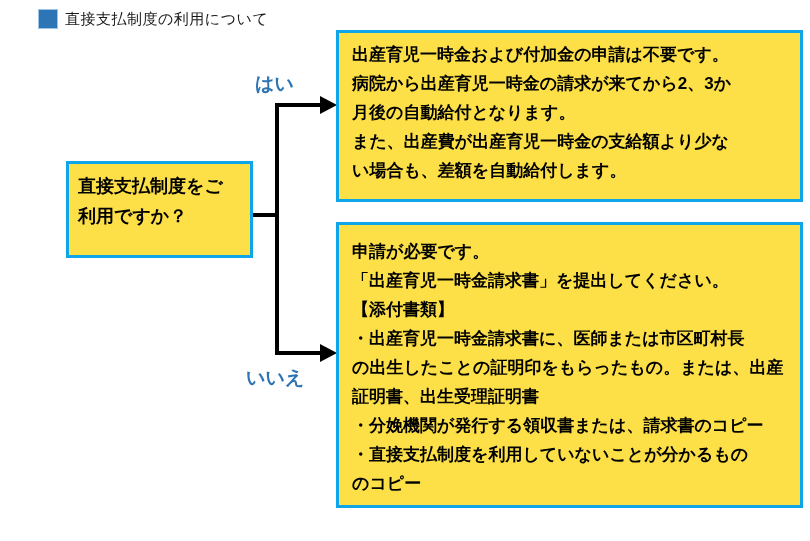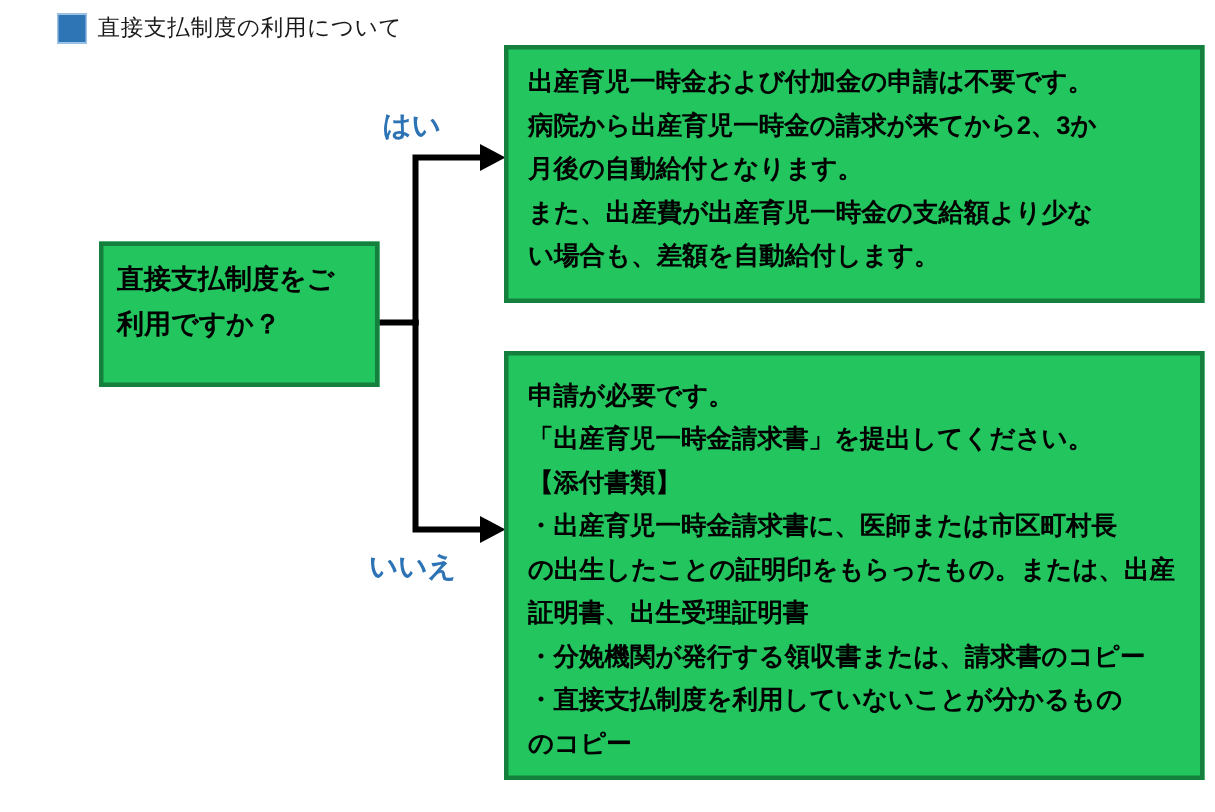--- a/index.html
+++ b/index.html
@@ -15,21 +15,21 @@
     background: #ffffff;
     overflow: hidden;
   }
 
   
   .header {
     position: absolute;
     left: 38px;
     top: 9px;
     display: flex;
-    align-items: flex-start;
+    align-items: center;
   }
   .title-bullet {
     width: 20px;
     height: 20px;
     background: #2E75B6;
     border: 1px solid #9DC3E6;
     box-sizing: border-box;
     flex: 0 0 auto;
   }
   .title-text {
@@ -37,22 +37,22 @@
     font-size: 15px;
     color: #1a1a1a;
     letter-spacing: 0.5px;
     white-space: nowrap;
   }
 
   
   .flow-box {
     position: absolute;
     box-sizing: border-box;
-    background: #22c55e;
-    border: 3px solid #15803d;
+    background: #fde047;
+    border: 3px solid #0ea5e9;
     color: #000000;
     font-weight: bold;
     white-space: pre-line;
   }
   .question-box {
     left: 39px;
     top: 161px;
     width: 187px;
     height: 97px;
     padding: 7px 6px 0 9px;
@@ -64,21 +64,21 @@
     left: 336px;
     top: 30px;
     width: 467px;
     height: 172px;
     padding: 7px 8px 0 13px;
     font-size: 17px;
     line-height: 29px;
   }
   .no-box {
     left: 336px;
-    top: 234px;
+    top: 222px;
     width: 467px;
     height: 286px;
     padding: 12px 8px 0 13px;
     font-size: 17px;
     line-height: 29px;
   }
 
   
   .branch-label {
     position: absolute;

